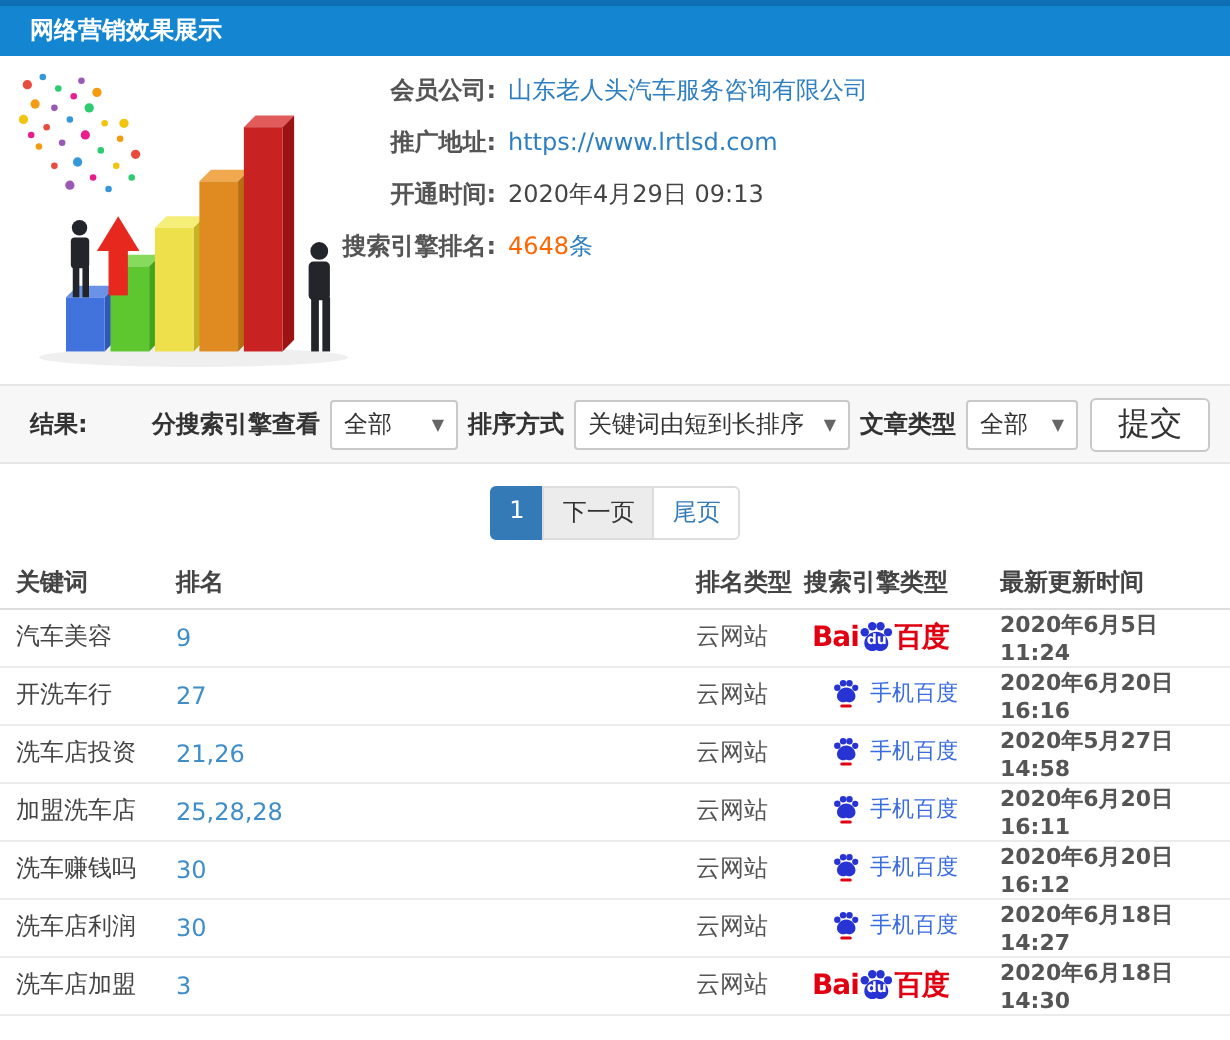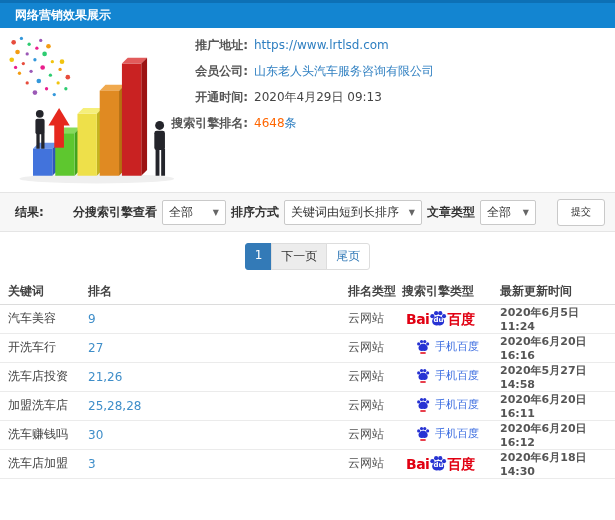--- a/index.html
+++ b/index.html
@@ -36,22 +36,22 @@
   .result-label { font-weight:bold; color:#333; }
   .controls { margin-left:auto; display:flex; align-items:center; gap:5px; }
   .ctl-label { font-weight:bold; color:#333; white-space:nowrap; }
   .select {
     height:25px; background:#fff; border:1px solid #c9c9c9; border-radius:2px;
     display:flex; align-items:center; padding:0 6px; cursor:pointer; white-space:nowrap;
   }
   .select .caret { margin-left:auto; padding-left:7px; font-size:8px; color:#666; }
   .select.s1 { width:64px; } .select.s2 { width:138px; } .select.s3 { width:56px; }
   .submit-btn {
-    height:27px; padding:0 13px; margin-left:16px; background:#fff;
-    border:1px solid #c9c9c9; border-radius:3px; font-size:10px; color:#333;
+    height:27px; padding:0 13px; margin-left:1px; background:#fff;
+    border:1px solid #c9c9c9; border-radius:3px; font-size:16px; color:#333;
     cursor:pointer; font-family:inherit;
   }
 
   
   .pager-area { height:48px; display:flex; align-items:center; justify-content:center; }
   .pager { display:flex; }
   .page-item {
     min-width:12px; padding:4px 9px; text-align:center; border:1px solid #ddd;
     margin-left:-1px; background:#fff; color:#337ab7; cursor:pointer; font-size:12px;
   }
@@ -170,26 +170,26 @@
         <circle cx="64" cy="58" r="1.7" fill="#2ecc71"></circle>
         <circle cx="46" cy="14" r="2.4" fill="#f39c12"></circle>
         <circle cx="38" cy="8" r="1.7" fill="#9b59b6"></circle>
         <circle cx="12" cy="36" r="1.7" fill="#e91e8c"></circle>
         <circle cx="60" cy="30" r="2.4" fill="#f1c40f"></circle>
       </g>
   </svg>
 
   <div class="info-rows">
     <div class="info-row">
+      <span class="info-label">会员公司:</span>
+      <a class="info-value link">山东老人头汽车服务咨询有限公司</a>
+    </div>
+    <div class="info-row">
       <span class="info-label">推广地址:</span>
       <a class="info-value link">https://www.lrtlsd.com</a>
-    </div>
-    <div class="info-row">
-      <span class="info-label">会员公司:</span>
-      <a class="info-value link">山东老人头汽车服务咨询有限公司</a>
     </div>
     <div class="info-row">
       <span class="info-label">开通时间:</span>
       <span class="info-value">2020年4月29日 09:13</span>
     </div>
     <div class="info-row">
       <span class="info-label">搜索引擎排名:</span>
       <span class="info-value">
         <span class="hl">4648</span><span class="link">条</span>
       </span>
@@ -335,20 +335,39 @@
                 <circle cx="20" cy="8.5" r="2.7"></circle>
                 <path d="M12.2 8.2c4.2 0 8 3.6 8 7.6 0 3.1-2.4 5.2-5.4 5.2-1.4 0-1.8-.5-2.6-.5s-1.2.5-2.6.5c-3 0-5.4-2.1-5.4-5.2 0-4 3.8-7.6 8-7.6z"></path>
                 <rect x="7" y="23" width="10" height="2.6" rx="1.3" fill="#e10012"></rect>
               </svg>
             </span>
             <span class="mtxt">手机百度</span>
           </span></td>
         <td class="c-time">2020年6月20日 16:12</td>
       </tr>
       <tr>
+        <td class="c-kw">洗车店利润</td>
+        <td class="c-rank">30</td>
+        <td class="c-type">云网站</td>
+        <td class="c-engine"><span class="logo-mobile">
+            <span class="paw-m">
+              <svg viewBox="0 0 24 26" fill="#2733d3">
+                <circle cx="4.5" cy="8.5" r="2.8"></circle>
+                <circle cx="9.5" cy="4.5" r="2.8"></circle>
+                <circle cx="15" cy="4.5" r="2.8"></circle>
+                <circle cx="20" cy="8.5" r="2.7"></circle>
+                <path d="M12.2 8.2c4.2 0 8 3.6 8 7.6 0 3.1-2.4 5.2-5.4 5.2-1.4 0-1.8-.5-2.6-.5s-1.2.5-2.6.5c-3 0-5.4-2.1-5.4-5.2 0-4 3.8-7.6 8-7.6z"></path>
+                <rect x="7" y="23" width="10" height="2.6" rx="1.3" fill="#e10012"></rect>
+              </svg>
+            </span>
+            <span class="mtxt">手机百度</span>
+          </span></td>
+        <td class="c-time">2020年6月18日 14:27</td>
+      </tr>
+      <tr>
         <td class="c-kw">洗车店加盟</td>
         <td class="c-rank">3</td>
         <td class="c-type">云网站</td>
         <td class="c-engine"><span class="logo-baidu">
             <span class="btxt">Bai</span>
             <span class="paw">
               <svg viewBox="0 0 24 22" fill="#2733d3">
                 <circle cx="4.5" cy="8.5" r="2.8"></circle>
                 <circle cx="9.5" cy="4.5" r="2.8"></circle>
                 <circle cx="15" cy="4.5" r="2.8"></circle>

